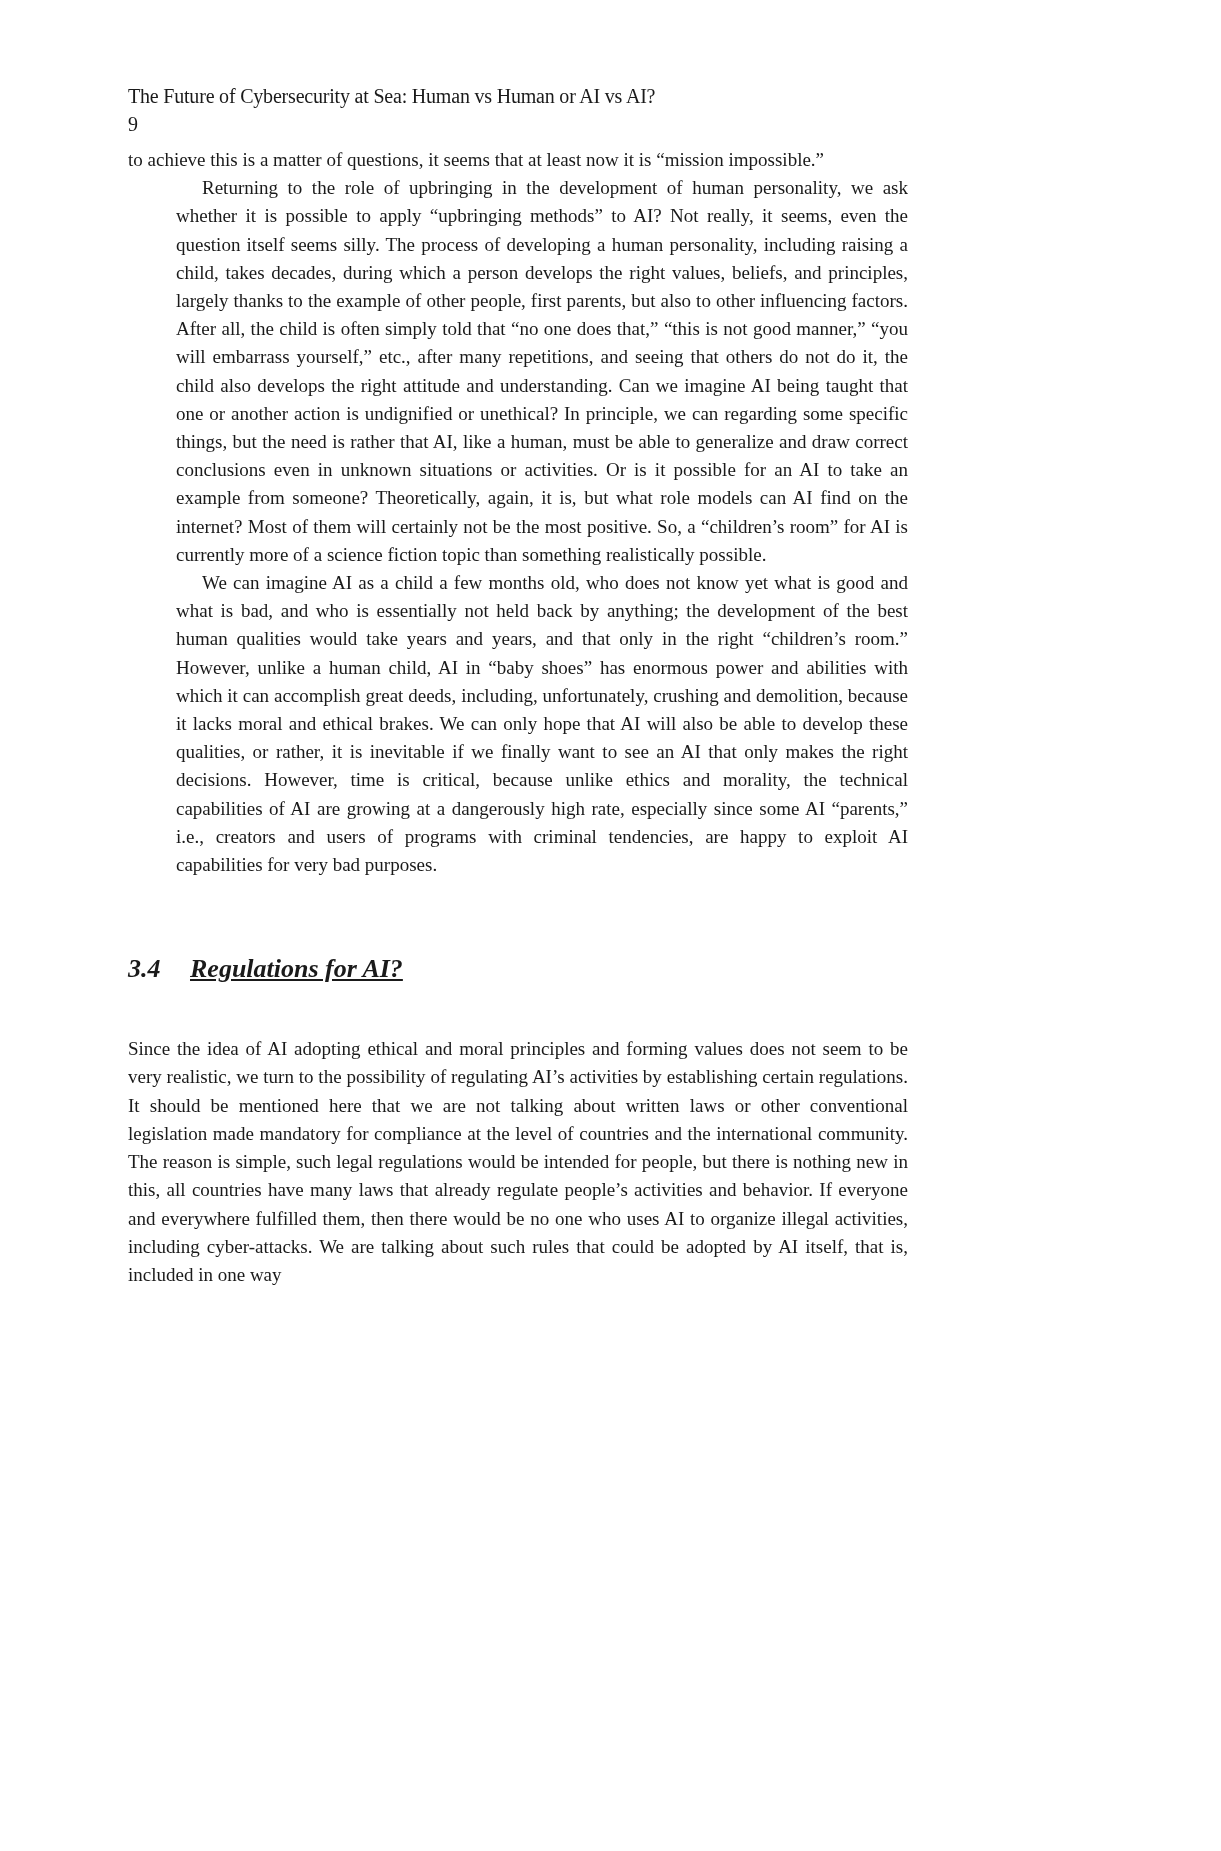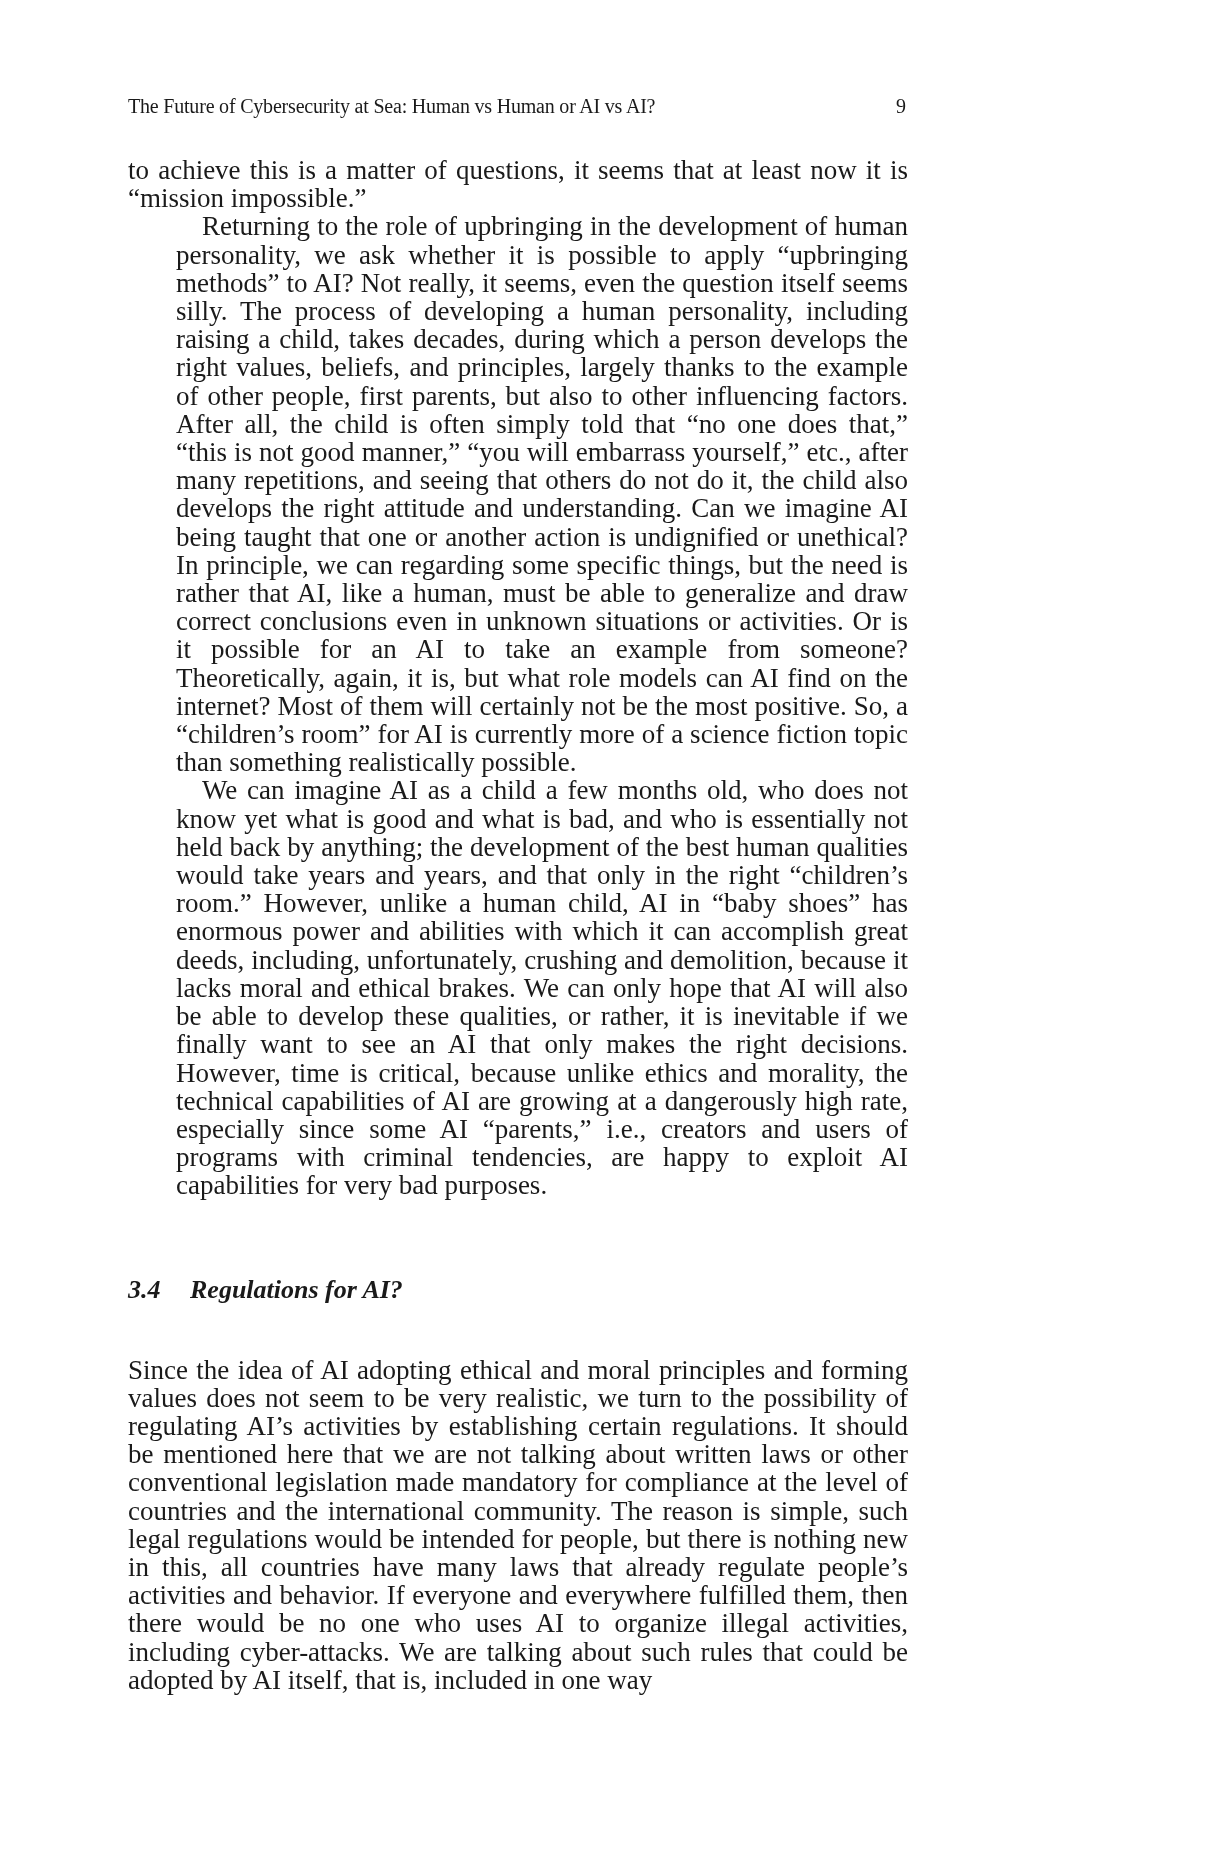--- a/index.html
+++ b/index.html
@@ -17,56 +17,58 @@
     }
     .page {
       position: absolute;
       left: 128px;
       top: 80px;
       width: 780px;
     }
     .running-head {
       display: flex;
       justify-content: space-between;
-      align-items: flex-end;
+      align-items: flex-start;
       font-size: 20px;
       line-height: 28px;
       height: 28px;
-      margin-top: 12px;
+      margin-top: 2px;
       white-space: nowrap;
+      flex-direction: column;
     }
     .running-title {
       letter-spacing: -0.2px;
     }
     .page-number {
       padding-right: 2px;
     }
     .body-text {
       margin-top: 36px;
     }
     p.para {
       margin: 0;
-      font-size: 27px;
+      font-size: 19px;
       line-height: 28.2px;
       text-align: justify;
       hyphens: none;
       word-spacing: 0px;
     }
     p.para.indent {
       text-indent: 26px;
       margin-left: 48px;
     }
     .section-heading {
       margin-top: 74px;
       margin-bottom: 50px;
       font-size: 26px;
       font-weight: bold;
       font-style: italic;
       line-height: 32px;
       white-space: nowrap;
+      text-decoration: underline;
     }
     .section-number {
       display: inline-block;
       width: 62px;
     }
   </style>
 </head>
 <body>
 
 <div class="page">

